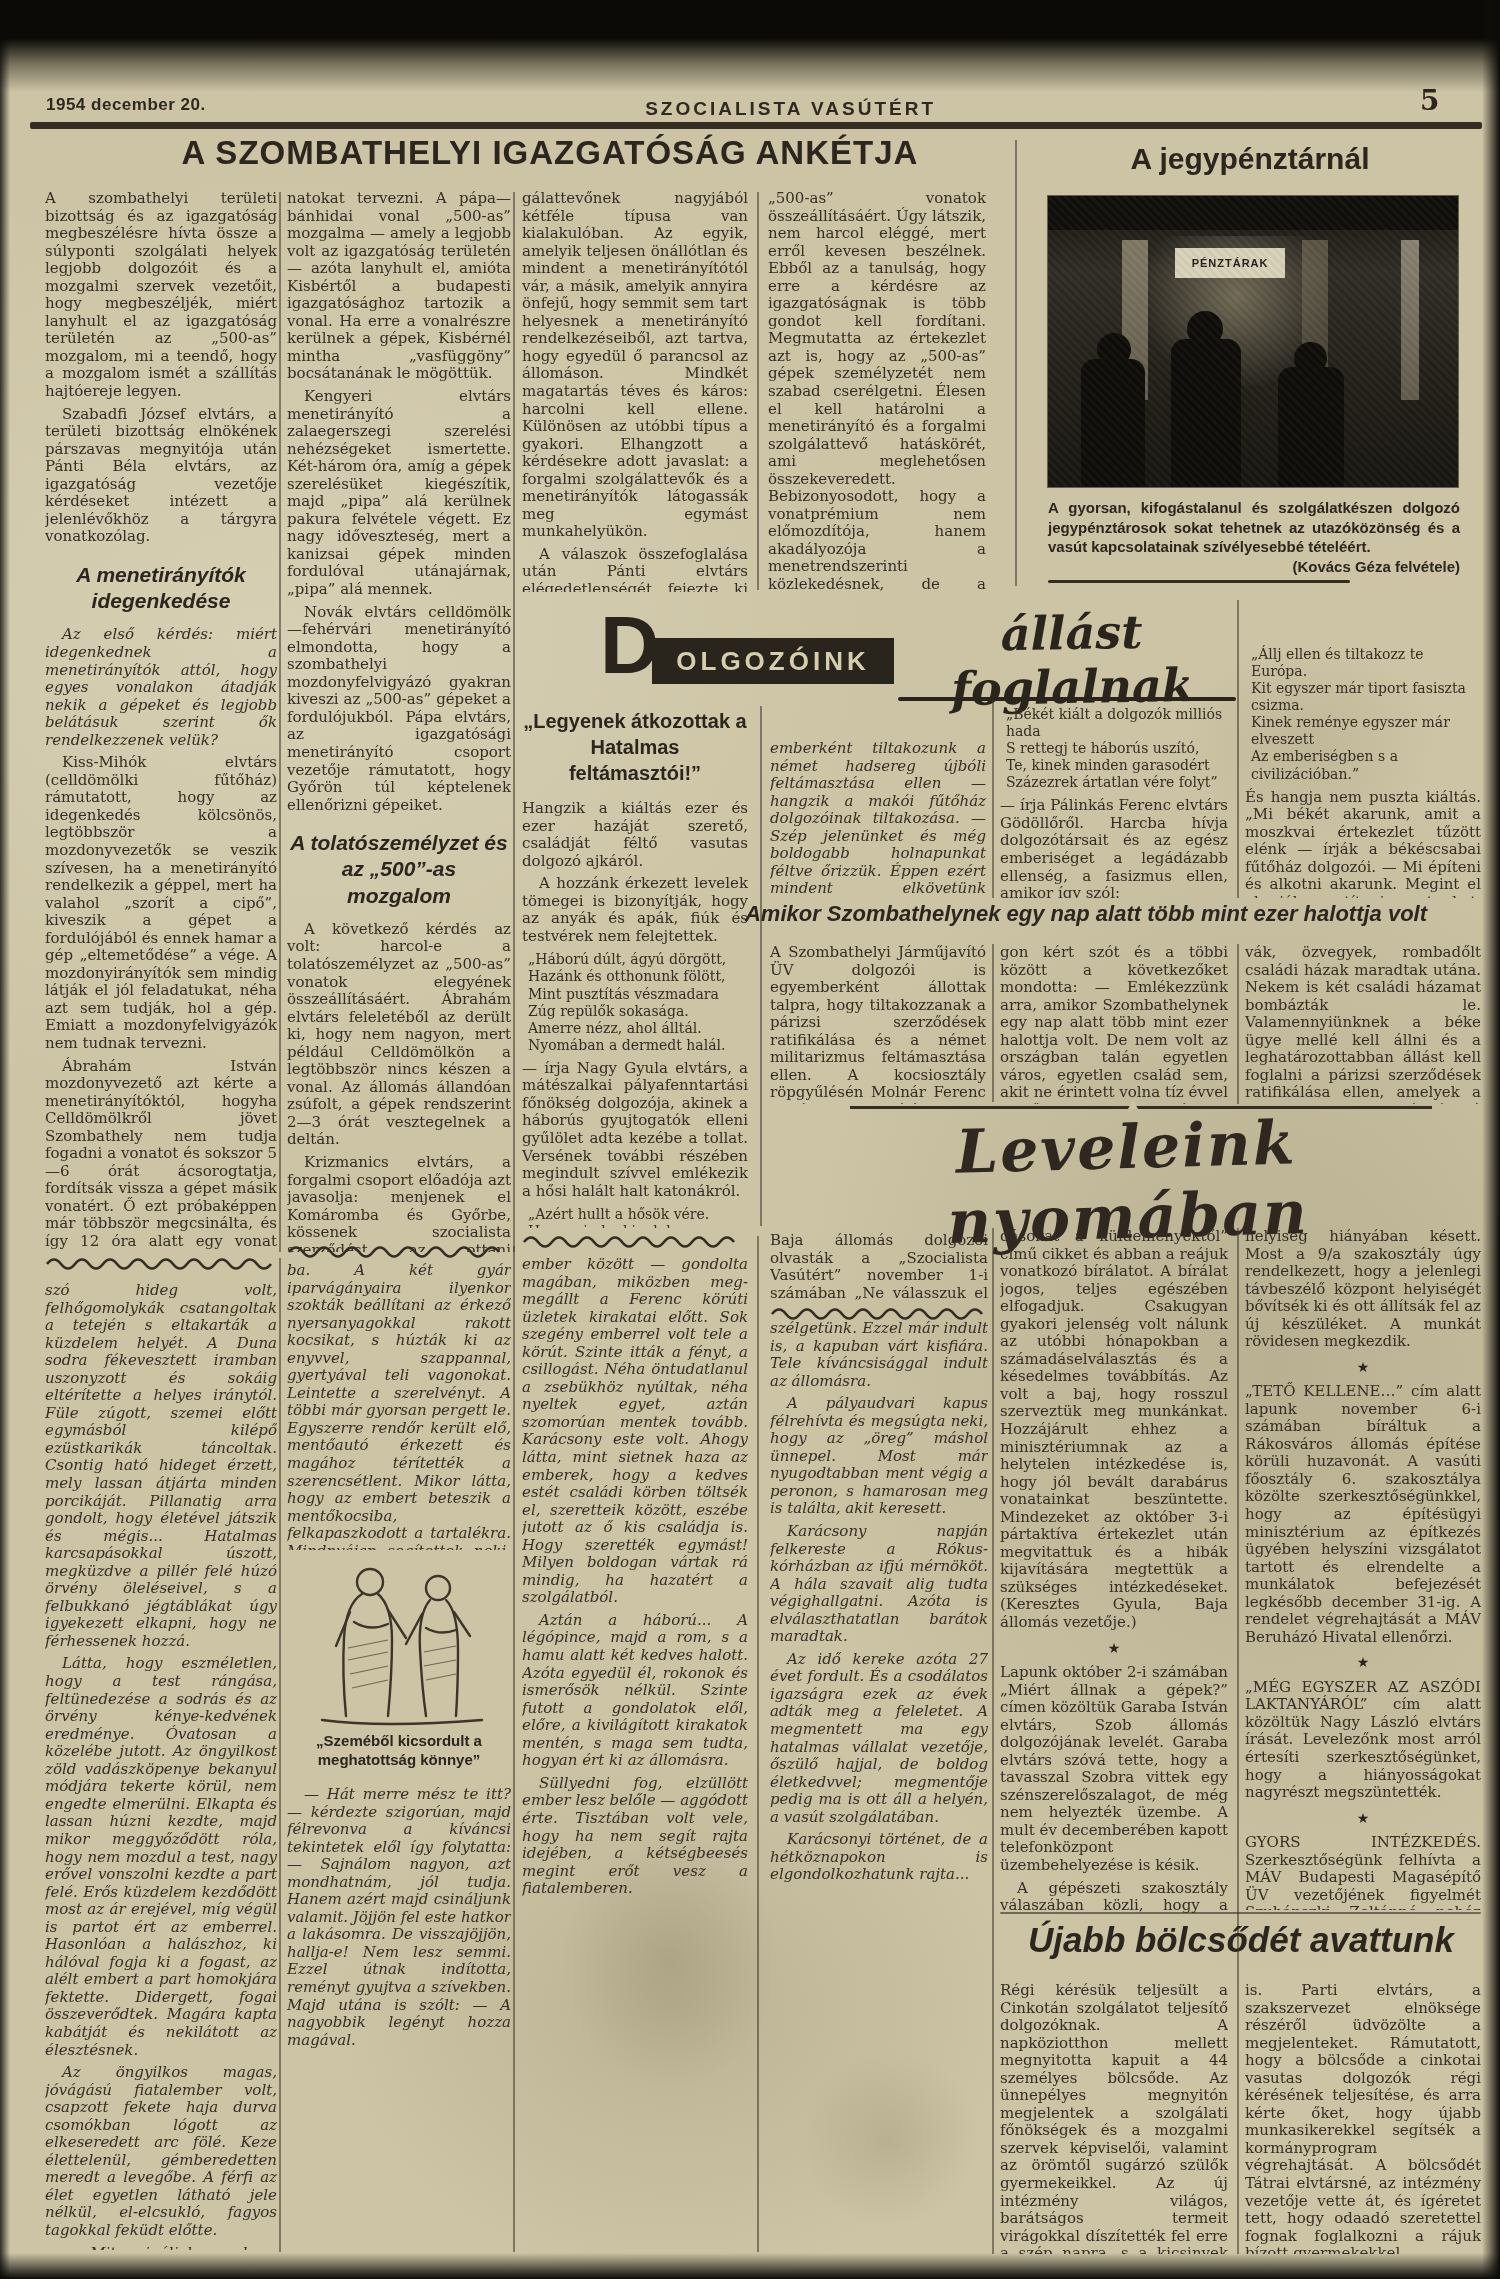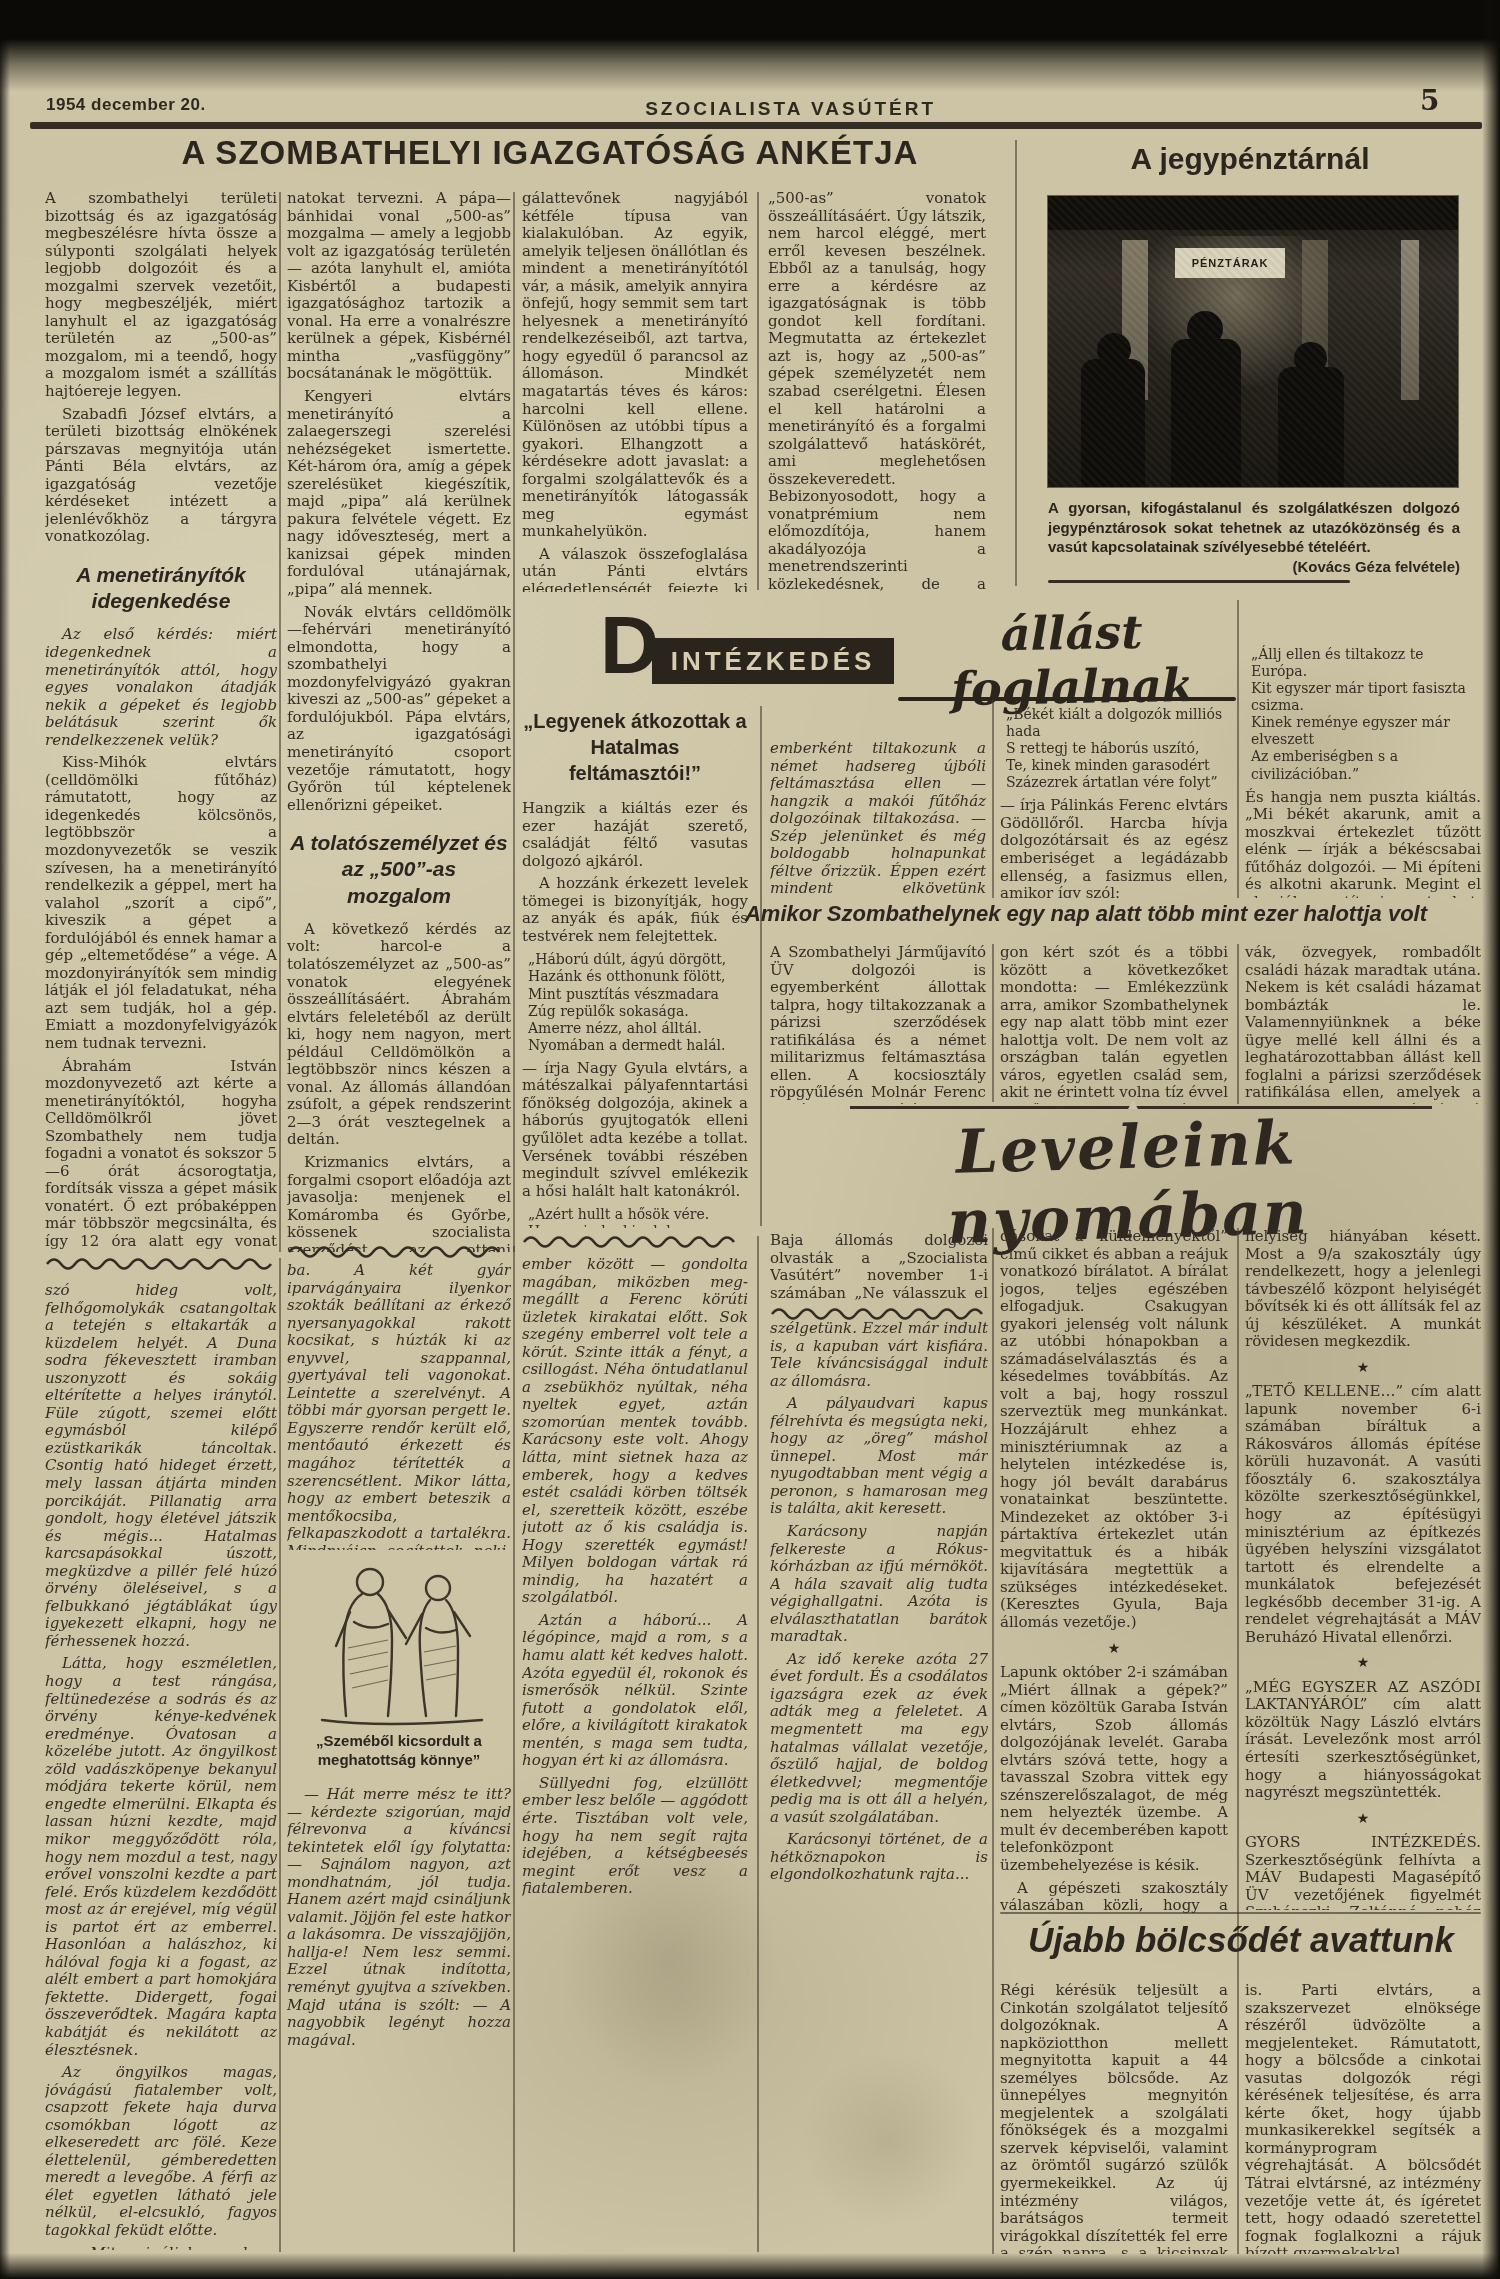--- a/index.html
+++ b/index.html
@@ -142,21 +142,21 @@
     <div class="head" style="left:60%;bottom:112px;width:33px;height:33px;"></div>
     <div class="grain"></div>
   </div>
   <div class="caption" style="left:1048px;top:498px;width:412px;text-align:justify;">
     <span>A gyorsan, kifogástalanul és szolgálatkészen dolgozó jegypénztárosok sokat tehetnek az utazóközönség és a vasút kapcsolatainak szívélyesebbé tételéért.</span>
     <span class="credit">(Kovács Géza felvétele)</span>
   </div>
   <div class="rule-h" style="left:1048px;top:580px;width:302px;height:3px;"></div>
 
   <div class="ban-initial">D</div>
-  <div class="ban-box">INTÉZKEDÉS</div>
+  <div class="ban-box">OLGOZÓINK</div>
   <div class="ban-script">állást foglalnak</div>
   <div class="ban-underline"></div>
 
   <div class="col" style="left:522px;top:704px;width:226px;height:524px;">
       <p class="para sub2">„Legyenek átkozottak a Hatalmas feltámasztói!”</p>
       <p class="para noind">Hangzik a kiáltás ezer és ezer hazáját szerető, családját féltő vasutas dolgozó ajkáról.</p>
       <p class="para ">A hozzánk érkezett levelek tömegei is bizonyítják, hogy az anyák és apák, fiúk és testvérek nem felejtettek.</p>
       <p class="para verse">„Háború dúlt, ágyú dörgött,
 Hazánk és otthonunk fölött,
 Mint pusztítás vészmadara

